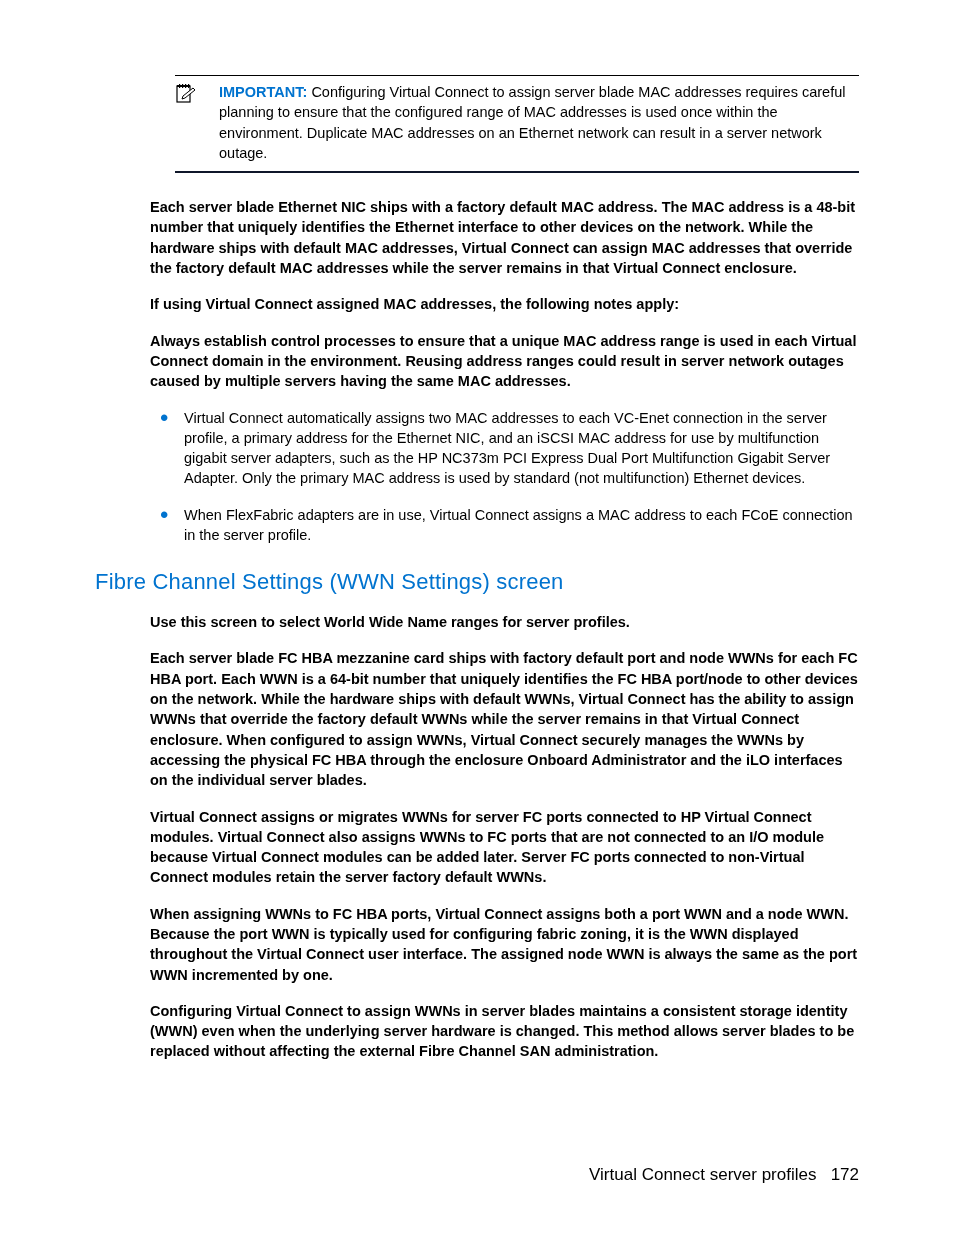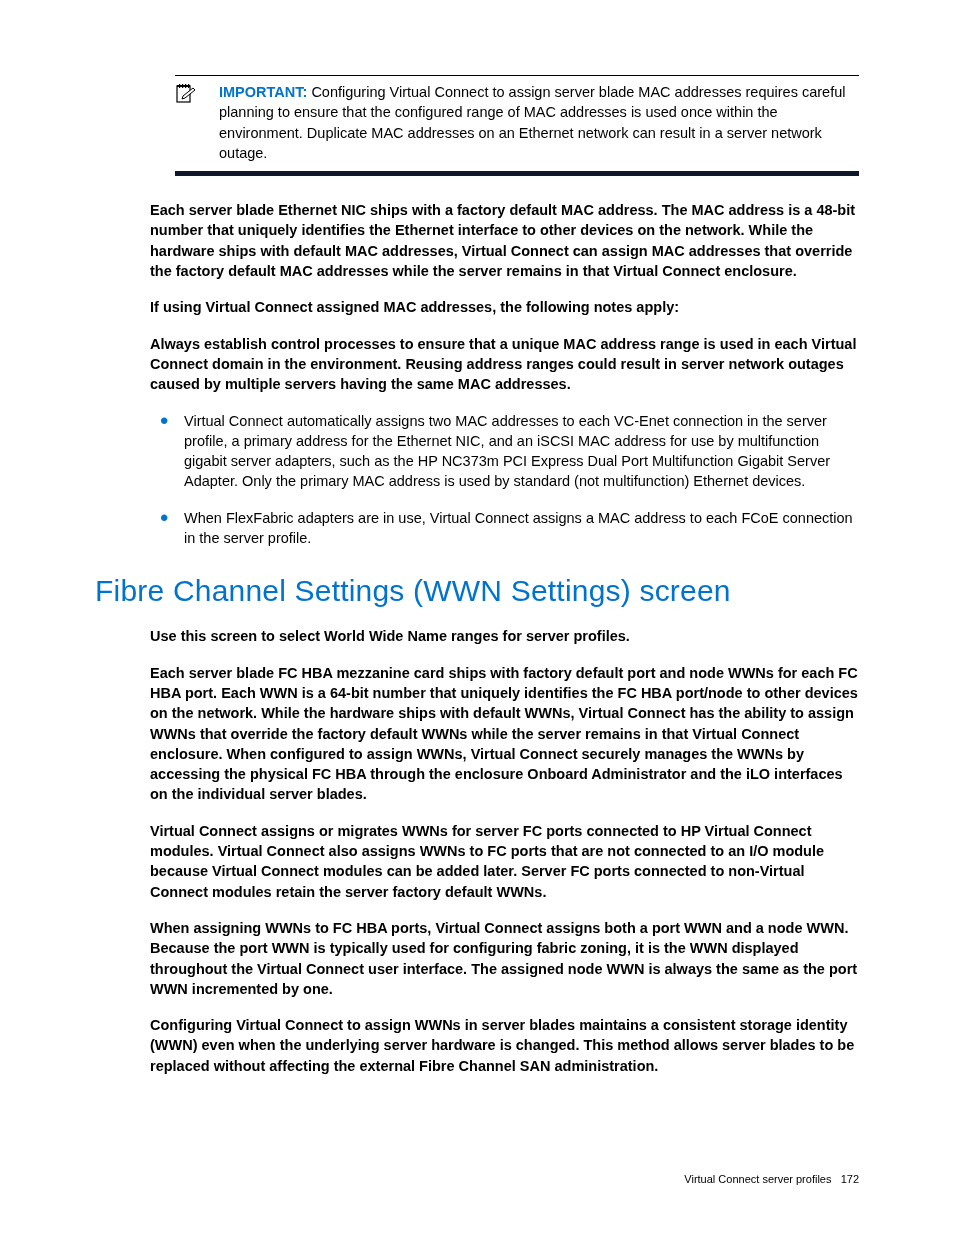--- a/index.html
+++ b/index.html
@@ -10,21 +10,21 @@
       font-family: Arial, Helvetica, sans-serif;
       color: #000;
       padding: 75px 95px 40px 95px;
       position: relative;
       font-size: 14.5px;
       line-height: 1.4;
     }
     .important-box {
       display: flex;
       border-top: 1px solid #000;
-      border-bottom: 5px solid #0f172a;
+      border-bottom: 2px solid #0f172a;
       padding: 6px 0 8px 0;
       margin-left: 80px;
       margin-bottom: 24px;
     }
     .important-icon {
       flex: 0 0 44px;
       padding-top: 2px;
     }
     .important-text {
       flex: 1;
@@ -55,31 +55,31 @@
       content: "•";
       color: #0073cf;
       position: absolute;
       left: 10px;
       top: -4px;
       font-size: 24px;
       line-height: 1.2;
     }
     h1.section-title {
       font-weight: normal;
-      font-size: 30px;
+      font-size: 22px;
       color: #0073cf;
       margin-top: 22px;
       margin-bottom: 14px;
       letter-spacing: 0.2px;
     }
     .footer {
       position: absolute;
       right: 95px;
       bottom: 48px;
-      font-size: 11px;
+      font-size: 17px;
     }
     svg.note-svg {
       width: 20px;
       height: 22px;
     }
   </style>
 </head>
 <body>
 
 <div class="important-box">

